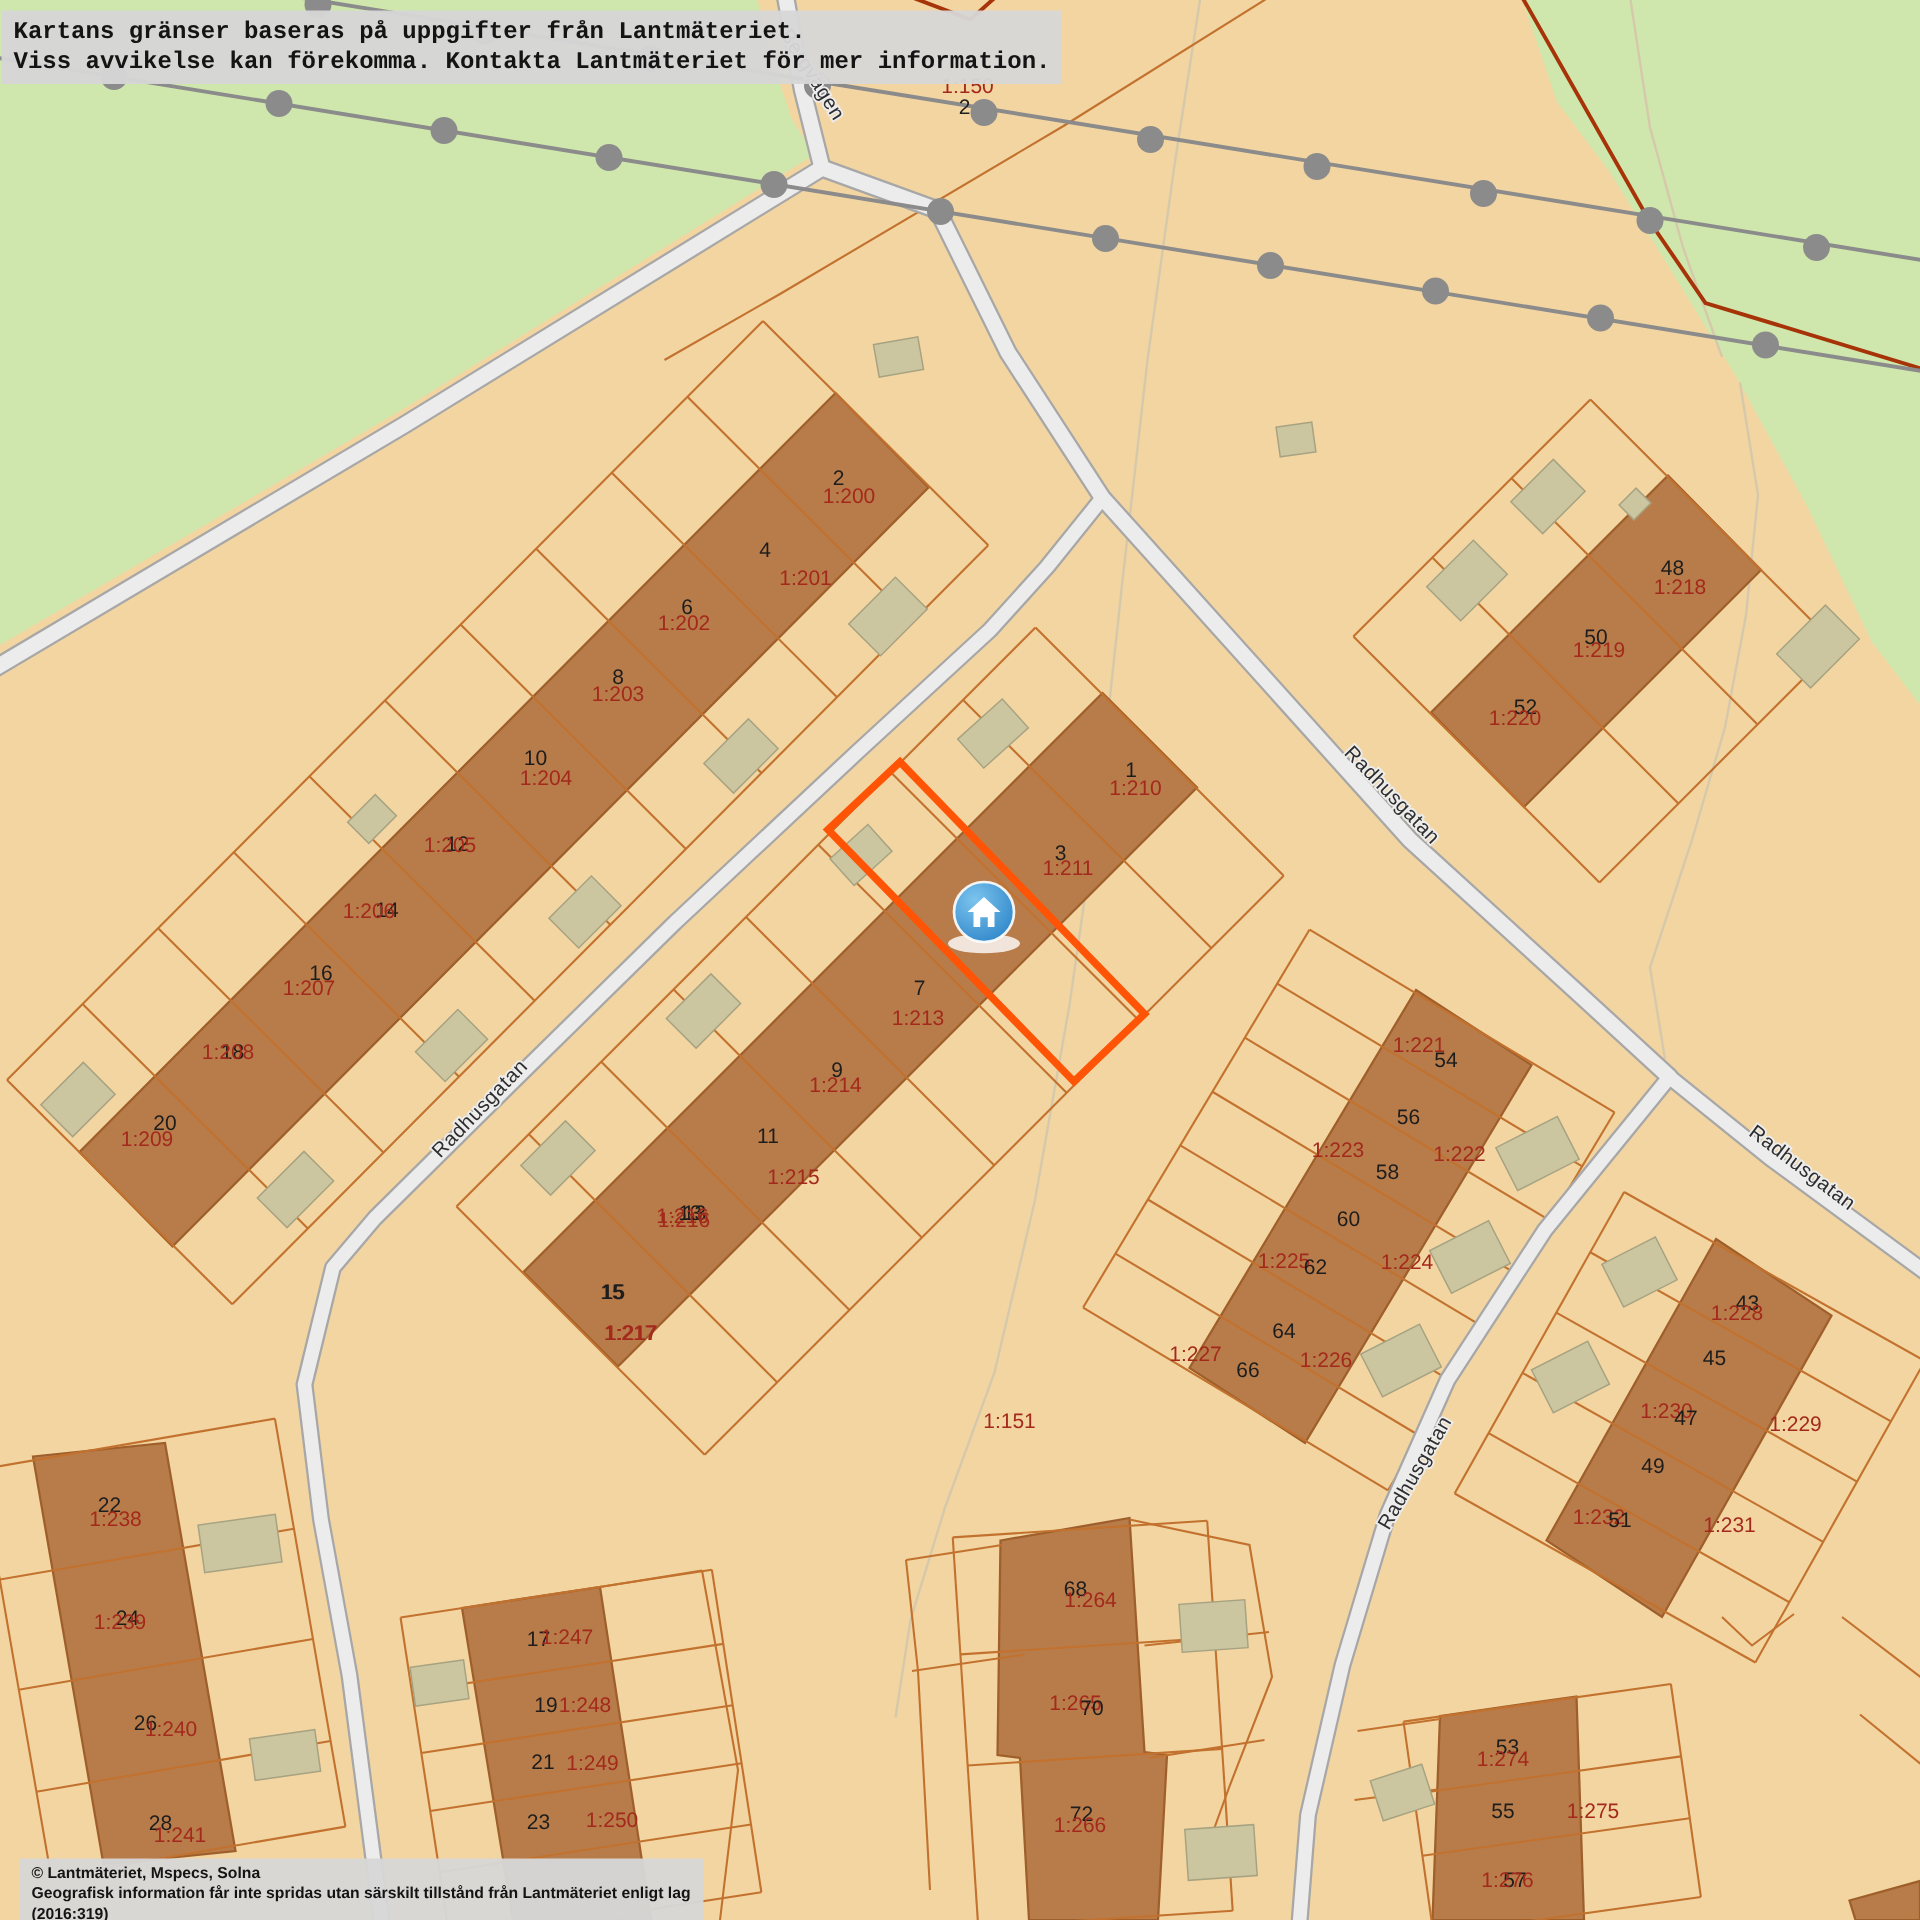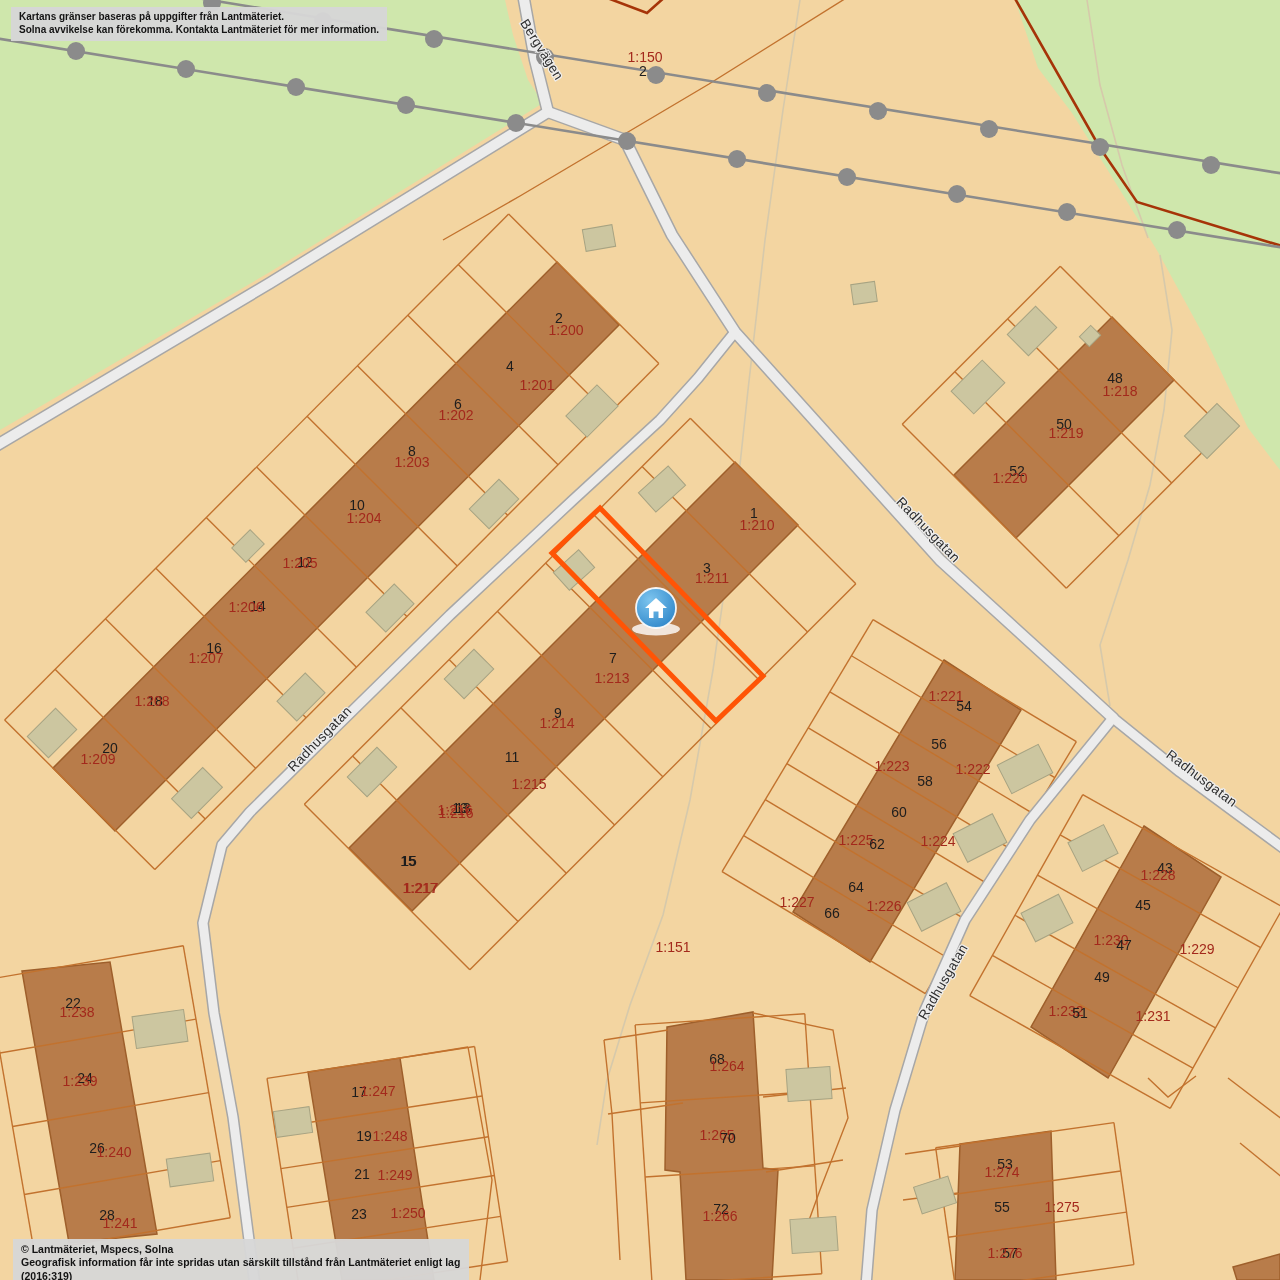--- a/index.html
+++ b/index.html
@@ -2,21 +2,21 @@
 <html><head>
 <meta charset="utf-8">
 <style>
   html,body{margin:0;padding:0;background:#ddd;}
   #stage{position:relative;width:1280px;height:1280px;overflow:hidden;
          font-family:"Liberation Sans", sans-serif;}
   #map-svg{position:absolute;left:0;top:0;width:1280px;height:1280px;display:block;}
   .overlay-box{position:absolute;background:rgba(214,214,214,.96);color:#141414;
     font-family:"Liberation Sans", sans-serif;font-weight:bold;line-height:1.28;
     padding:4px 8px;}
-  #disclaimer{left:11px;top:7px;font-size:10px;width:auto;}
+  #disclaimer{left:1px;top:7px;font-size:16px;width:auto;font-family:Liberation Mono, monospace;}
   #attribution{left:13px;top:1239px;font-size:10.5px;width:456px;height:41px;box-sizing:border-box;}
   .svg-label{pointer-events:none;}
 </style>
 </head>
 <body>
 
 <div id="stage">
   <svg id="map-svg" xmlns="http://www.w3.org/2000/svg" viewBox="0 0 1280 1280">
       <defs>
         <radialGradient id="mkblue" cx="35%" cy="30%" r="80%">
@@ -309,20 +309,20 @@
       </g>
       <text transform="translate(538 52) rotate(58)" text-anchor="middle" font-size="13.5" font-family="&quot;Liberation Sans&quot;, sans-serif" fill="#2e2e2e" letter-spacing="0.4" paint-order="stroke" stroke="#ededed" stroke-width="2.5" class="svg-label">Bergvägen</text>
       <text transform="translate(323 742) rotate(-46)" text-anchor="middle" font-size="13.5" font-family="&quot;Liberation Sans&quot;, sans-serif" fill="#2e2e2e" letter-spacing="0.4" paint-order="stroke" stroke="#ededed" stroke-width="2.5" class="svg-label">Radhusgatan</text>
       <text transform="translate(925 533) rotate(46)" text-anchor="middle" font-size="13.5" font-family="&quot;Liberation Sans&quot;, sans-serif" fill="#2e2e2e" letter-spacing="0.4" paint-order="stroke" stroke="#ededed" stroke-width="2.5" class="svg-label">Radhusgatan</text>
       <text transform="translate(1199 782) rotate(37)" text-anchor="middle" font-size="13.5" font-family="&quot;Liberation Sans&quot;, sans-serif" fill="#2e2e2e" letter-spacing="0.4" paint-order="stroke" stroke="#ededed" stroke-width="2.5" class="svg-label">Radhusgatan</text>
       <text transform="translate(947 984) rotate(-60)" text-anchor="middle" font-size="13.5" font-family="&quot;Liberation Sans&quot;, sans-serif" fill="#2e2e2e" letter-spacing="0.4" paint-order="stroke" stroke="#ededed" stroke-width="2.5" class="svg-label">Radhusgatan</text>
     </svg>
 
   <div id="disclaimer" class="overlay-box">
     <div>Kartans gränser baseras på uppgifter från Lantmäteriet.</div>
-    <div>Solna avvikelse kan förekomma. Kontakta Lantmäteriet för mer information.</div>
+    <div>Viss avvikelse kan förekomma. Kontakta Lantmäteriet för mer information.</div>
   </div>
 
   <div id="attribution" class="overlay-box">
     <div>© Lantmäteriet, Mspecs, Solna</div>
     <div>Geografisk information får inte spridas utan särskilt tillstånd från Lantmäteriet enligt lag (2016:319)</div>
   </div>
 </div>
 
 </body></html>

